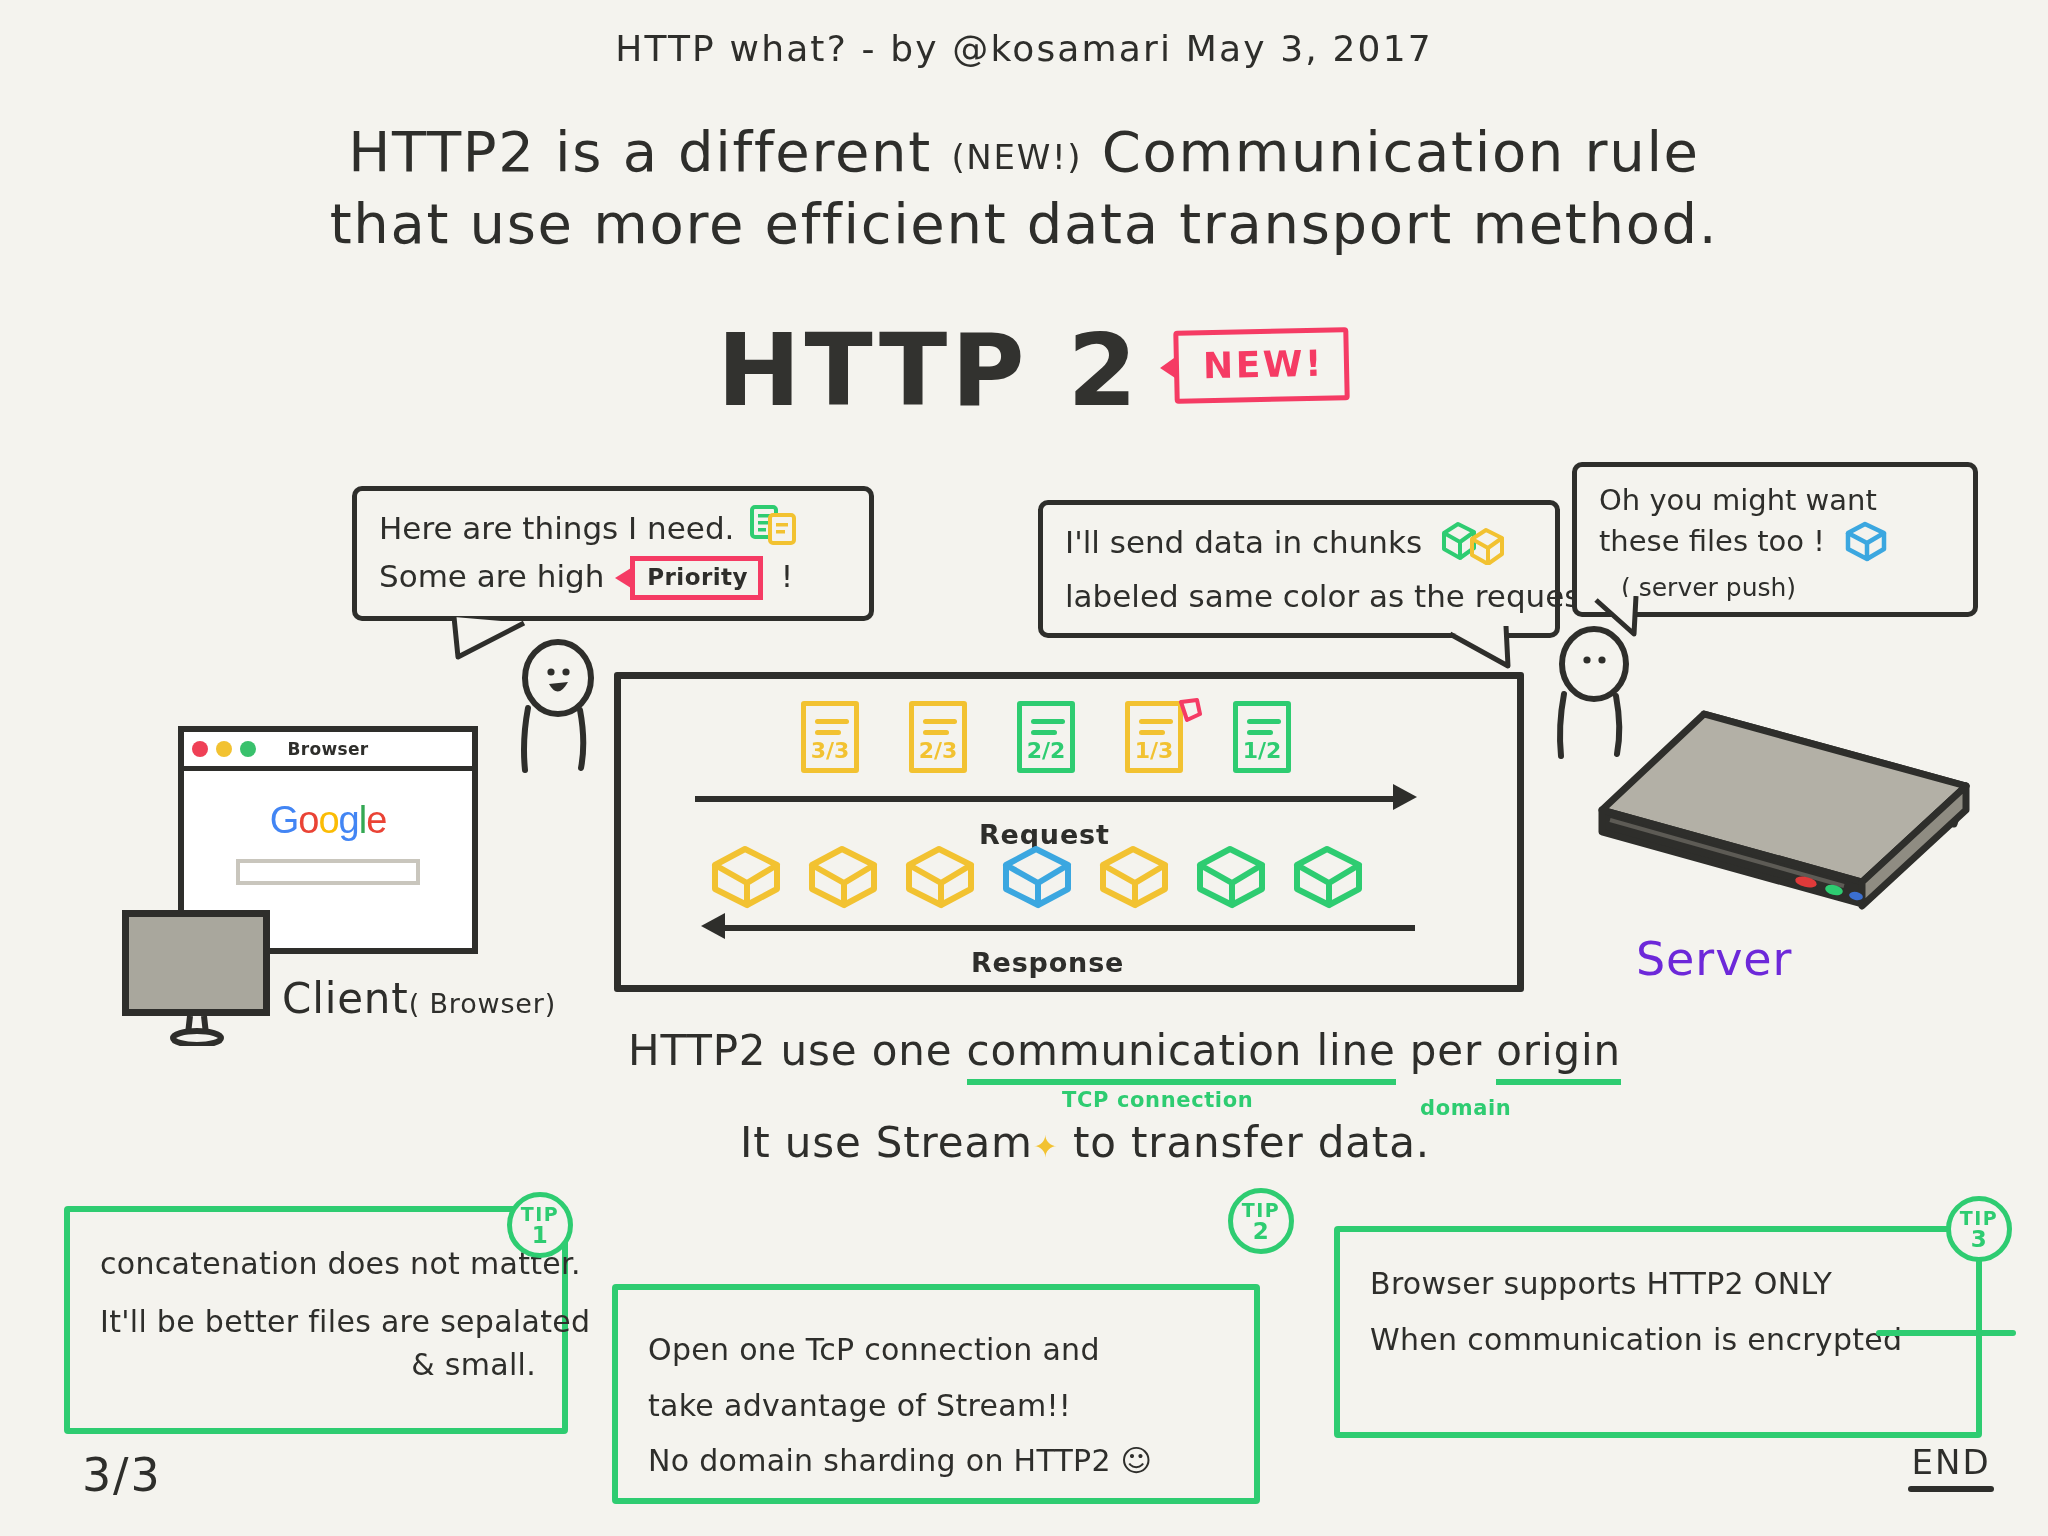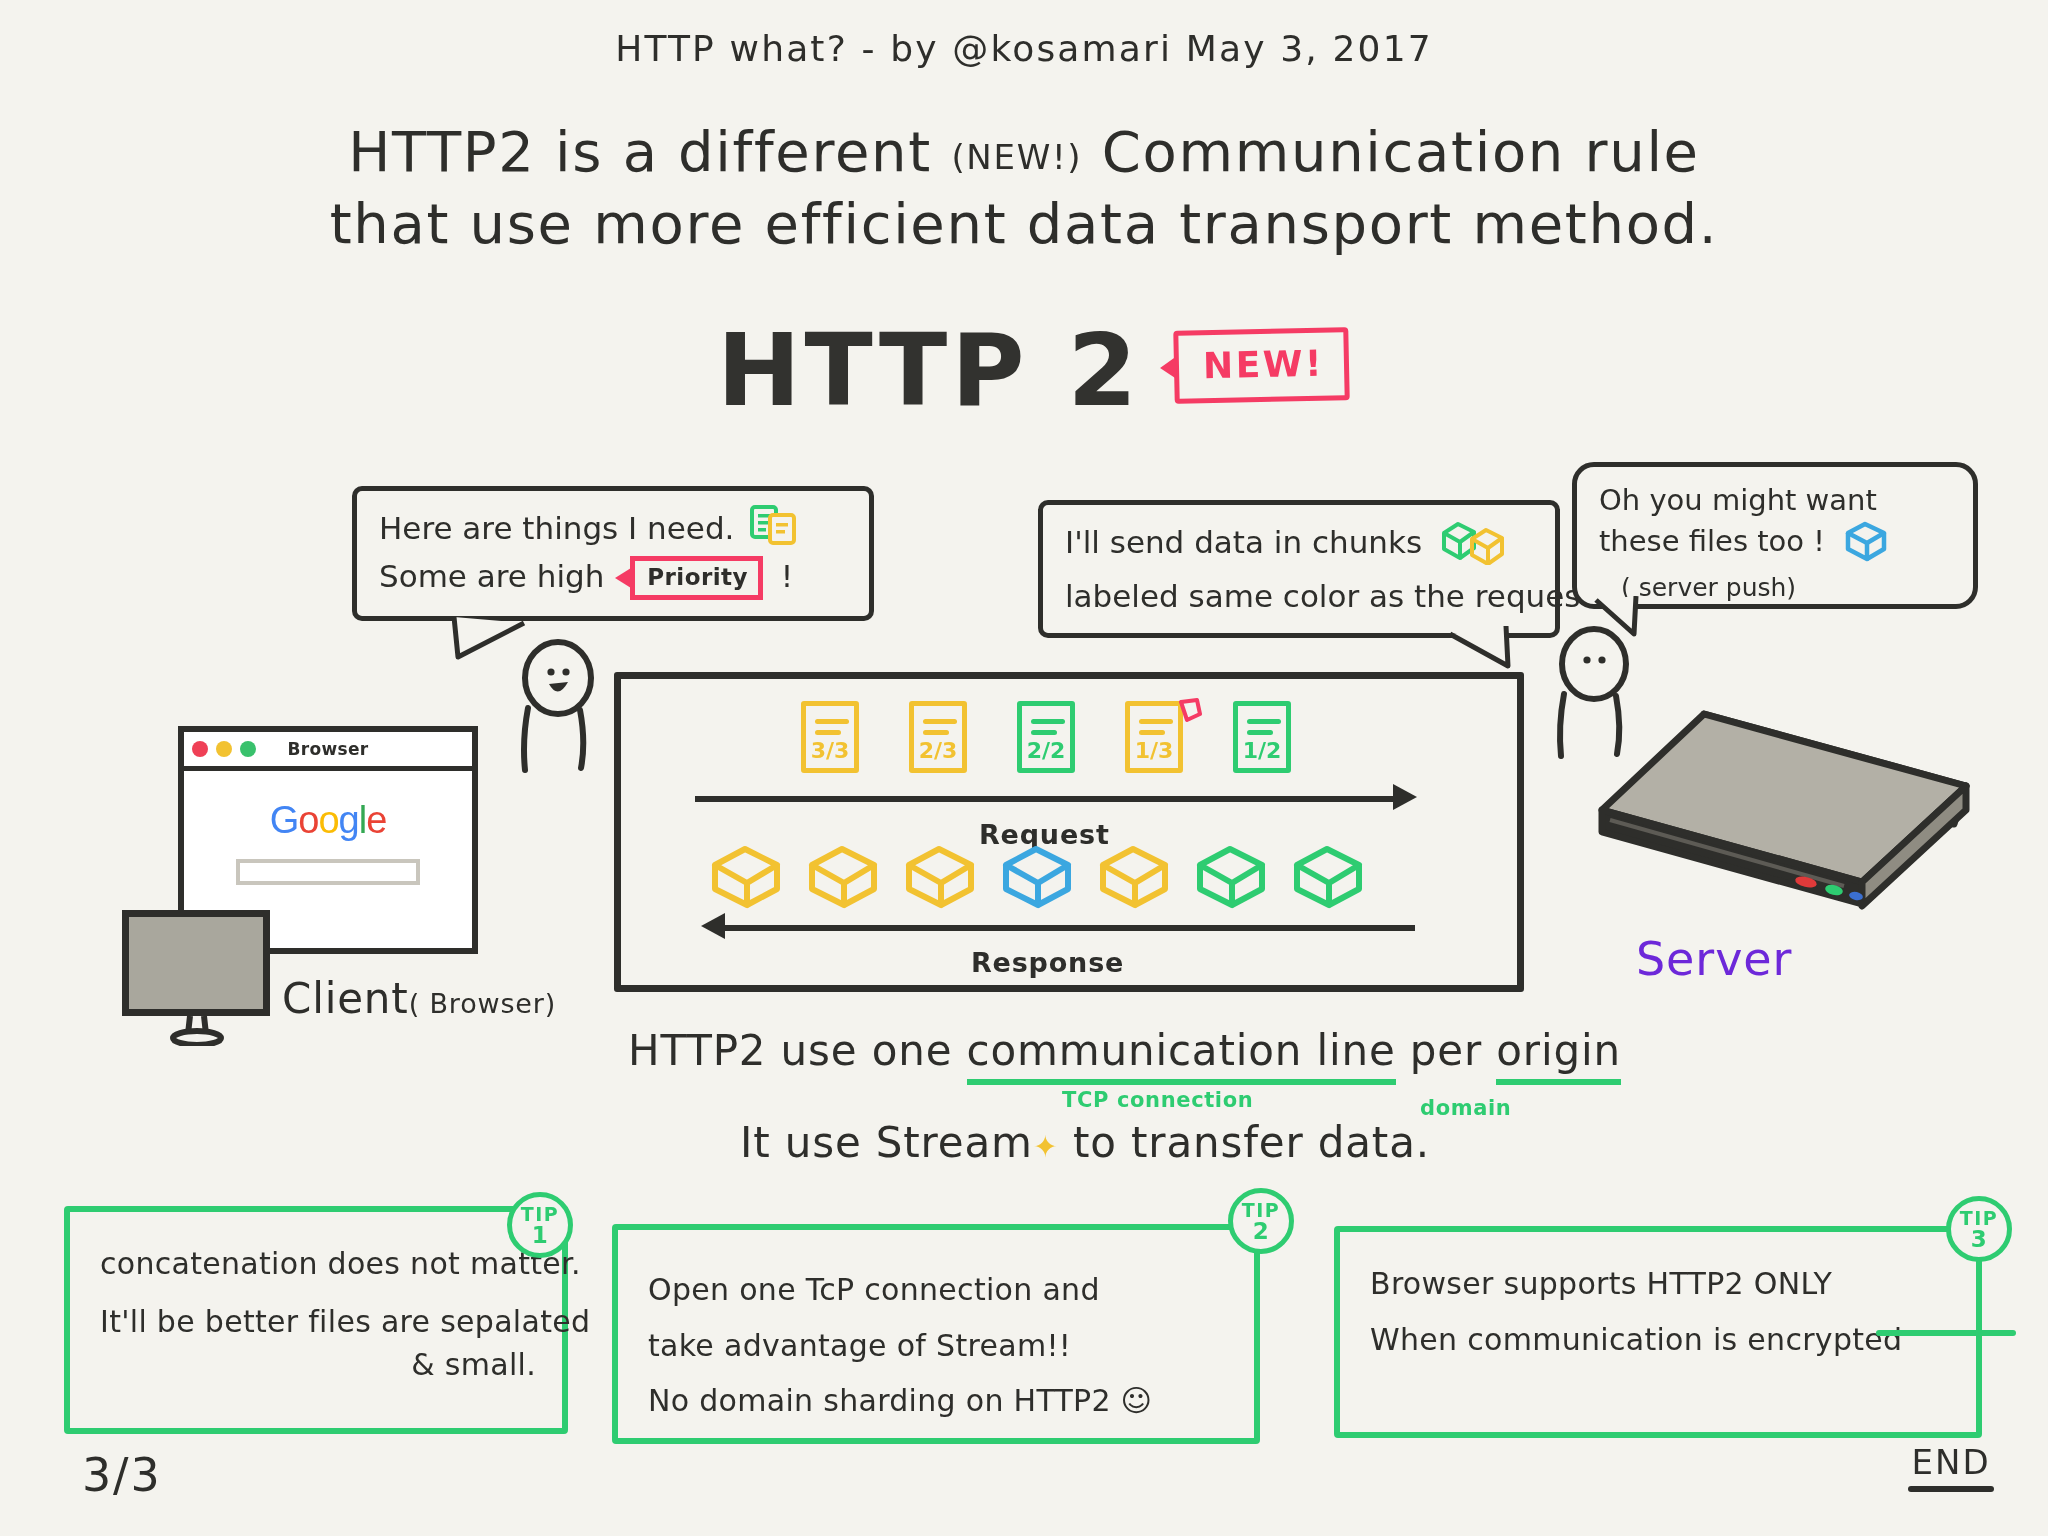--- a/index.html
+++ b/index.html
@@ -446,21 +446,21 @@
         </svg>
       </span>
     </div>
     <div class="line">labeled same color as the request.</div>
   </div>
   <svg class="abs" style="left:1446px; top:626px;" width="90" height="44">
     <path d="M60,0 L62,40 L4,8" fill="#f4f3ee" stroke="#2e2e2b" stroke-width="5" stroke-linejoin="round"></path>
     <line x1="0" y1="-4" x2="84" y2="-4" stroke="#f4f3ee" stroke-width="8"></line>
   </svg>
 
-  <div class="abs bubble" style="left:1572px; top:462px; width:354px; padding-bottom:0;border-radius:22px;">
+  <div class="abs bubble" style="left:1572px; top:462px; width:354px; padding-bottom:8px;">
     <div class="line" style="font-size:29px;">Oh you might want</div>
     <div class="line" style="font-size:29px;">
       <span>these files too !</span>
       <span style="display:inline-block; vertical-align:-11px; margin-left:10px;">
         <svg width="44" height="42" viewBox="0 0 44 42">
           <g fill="none" stroke="#3ba7e0" stroke-width="4.5" stroke-linejoin="round">
             <path d="M4,13 L21,4 L40,13 L23,23 Z"></path>
             <path d="M4,13 L4,29 L23,39 L23,23"></path>
             <path d="M40,13 L40,29 L23,39"></path>
           </g>
@@ -603,21 +603,21 @@
   <div class="tip-box" style="left:64px; top:1206px; width:504px; height:228px;">
     <div class="tline">concatenation does not matter.</div>
     <div class="tline" style="margin-top:14px;">It'll be better files are sepalated</div>
     <div class="tline right">&amp; small.</div>
   </div>
   <div class="tip-badge hand" style="left:507px; top:1192px;">
     <span class="t">TIP</span>
     <span class="n">1</span>
   </div>
 
-  <div class="tip-box" style="left:612px; top:1224px; width:648px; height:220px; padding-top:38px;">
+  <div class="tip-box" style="left:612px; top:1284px; width:648px; height:220px; padding-top:38px;">
     <div class="tline" style="margin-bottom:12px;">Open  one TcP connection and</div>
     <div class="tline" style="margin-bottom:12px;">take advantage of  Stream!!</div>
     <div class="tline">No domain sharding on HTTP2 ☺</div>
   </div>
   <div class="tip-badge hand" style="left:1228px; top:1188px;">
     <span class="t">TIP</span>
     <span class="n">2</span>
   </div>
 
   <div class="tip-box" style="left:1334px; top:1226px; width:648px; height:212px; padding-top:30px;">

